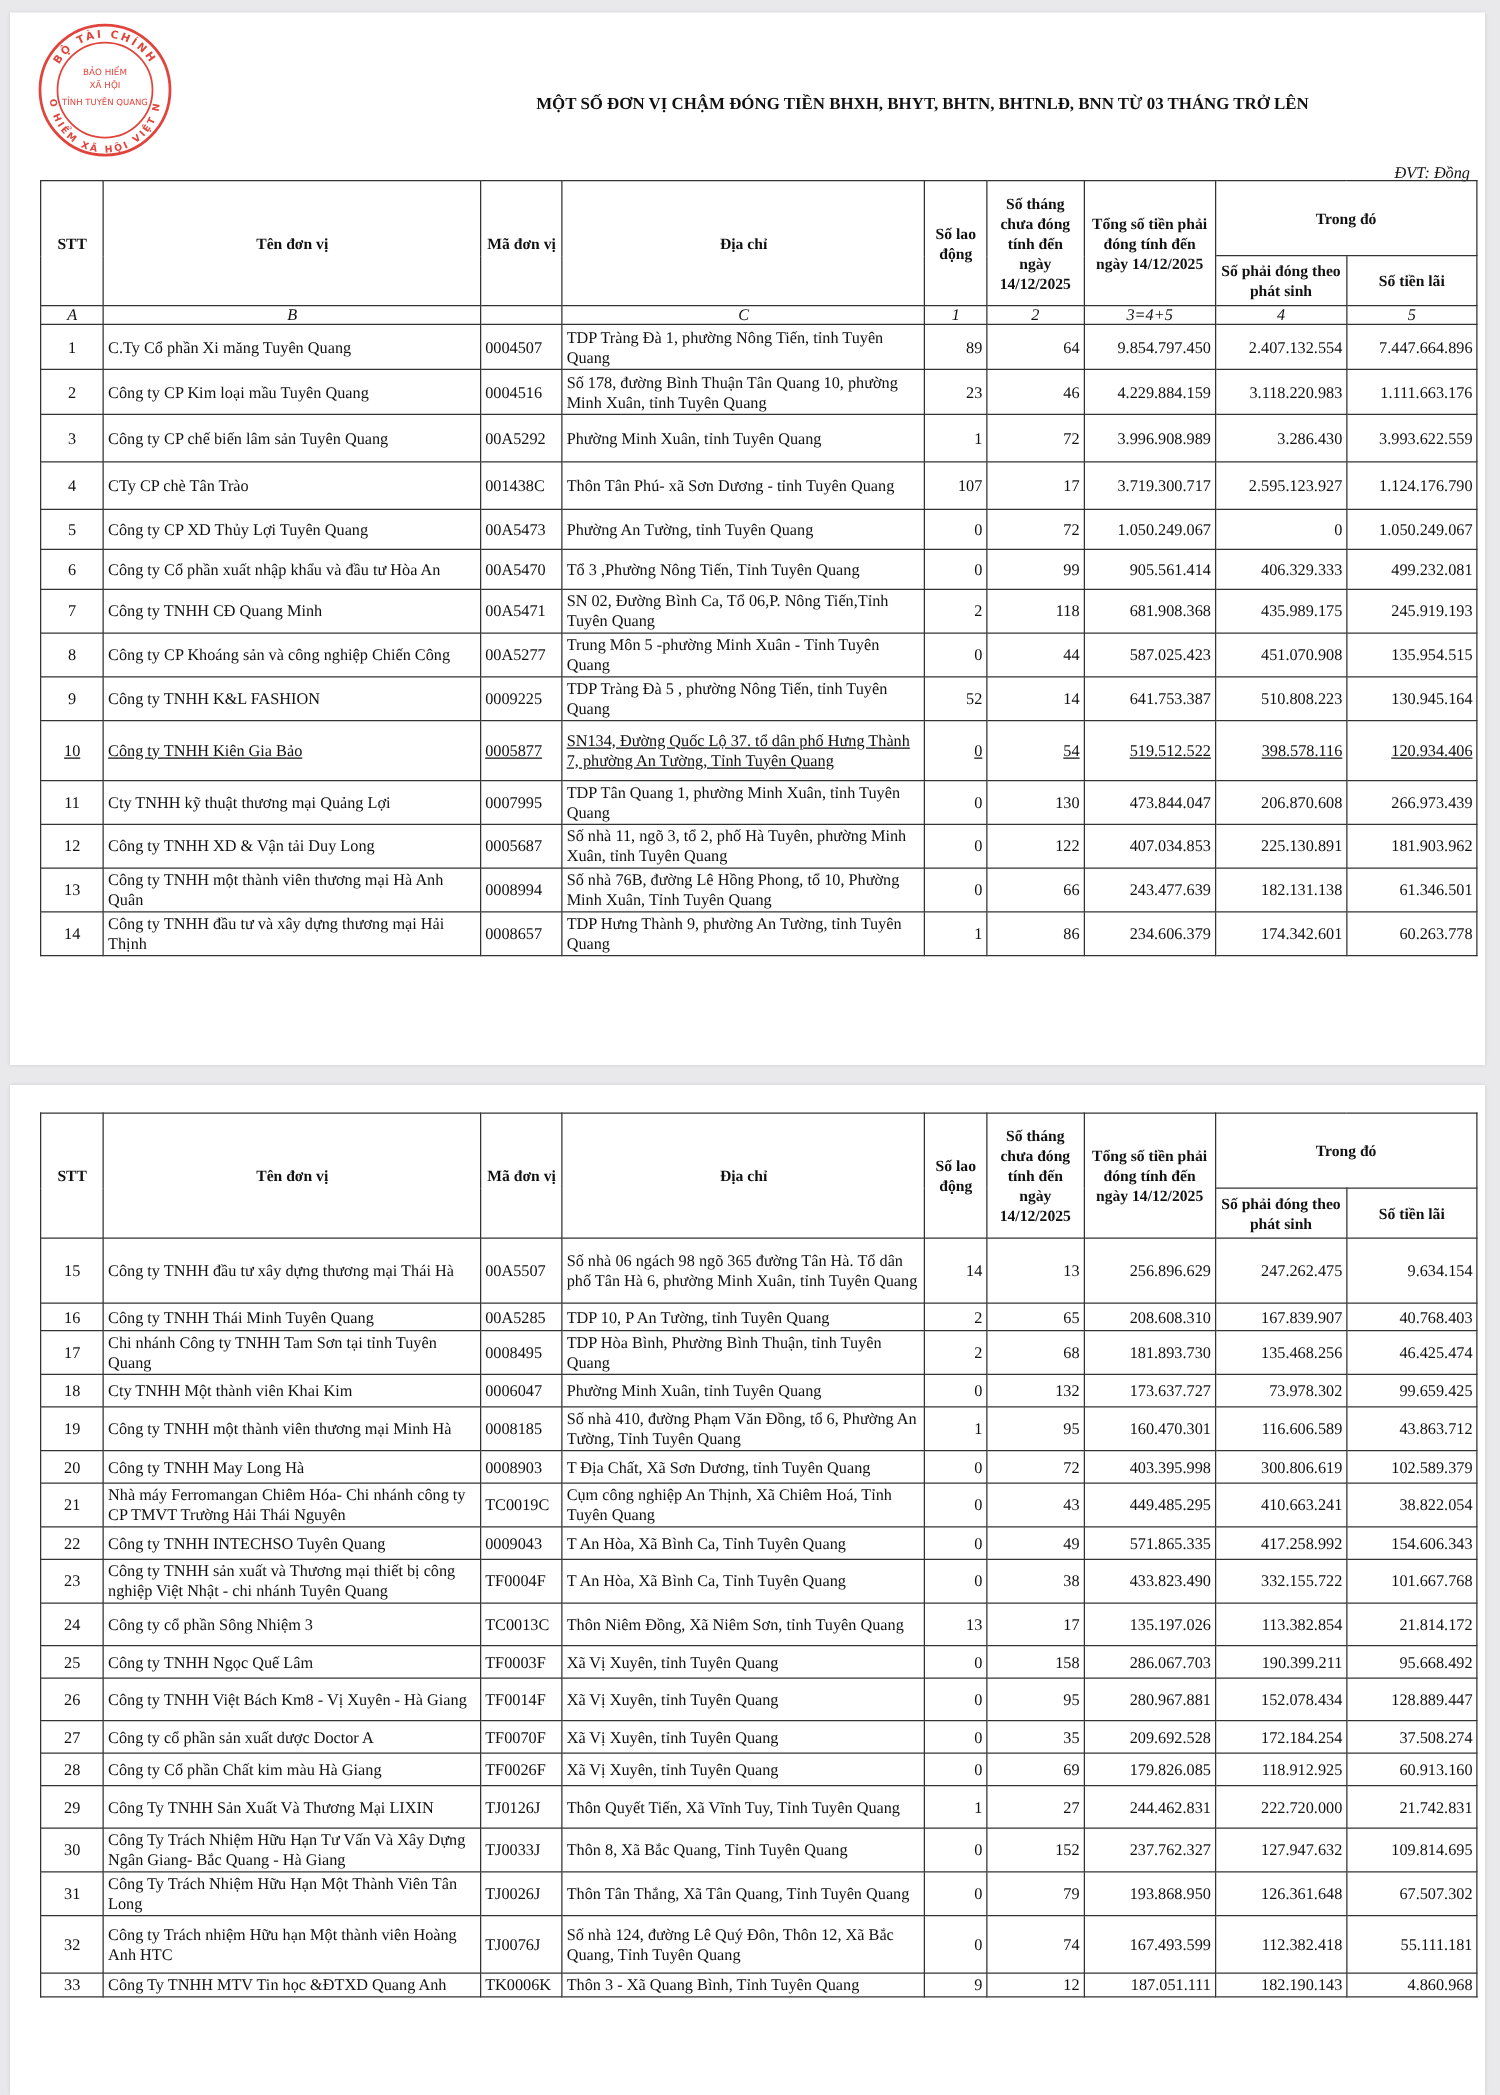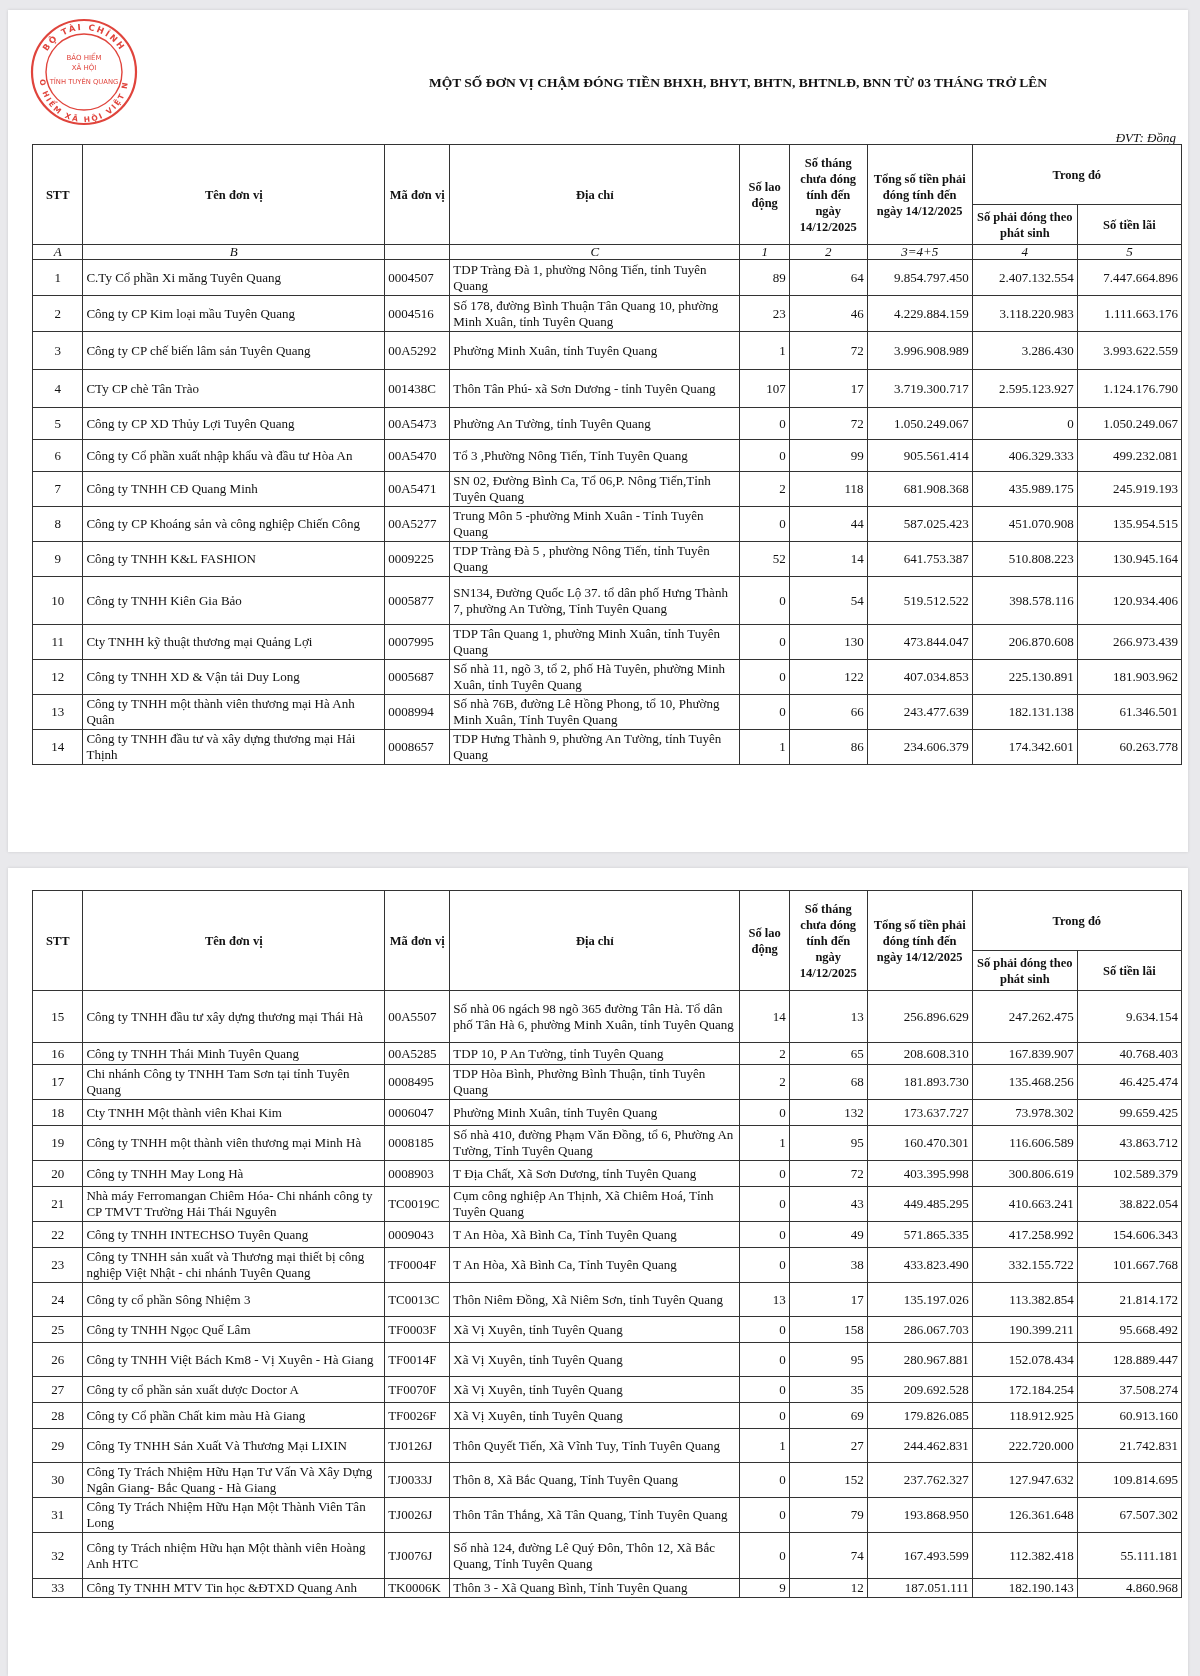--- a/index.html
+++ b/index.html
@@ -204,21 +204,21 @@
           <td class="c">9</td>
           <td class="l">Công ty TNHH K&amp;L FASHION</td>
           <td class="l">0009225</td>
           <td class="l">TDP Tràng Đà 5 , phường Nông Tiến, tỉnh Tuyên Quang</td>
           <td class="r">52</td>
           <td class="r">14</td>
           <td class="r">641.753.387</td>
           <td class="r">510.808.223</td>
           <td class="r">130.945.164</td>
         </tr>
-        <tr style="height: 48px;">
+        <tr style="height: 48px; text-decoration: underline;">
           <td class="c">10</td>
           <td class="l">Công ty TNHH Kiên Gia Bảo</td>
           <td class="l">0005877</td>
           <td class="l">SN134, Đường Quốc Lộ 37. tổ dân phố Hưng Thành 7, phường An Tường, Tỉnh Tuyên Quang</td>
           <td class="r">0</td>
           <td class="r">54</td>
           <td class="r">519.512.522</td>
           <td class="r">398.578.116</td>
           <td class="r">120.934.406</td>
         </tr>

